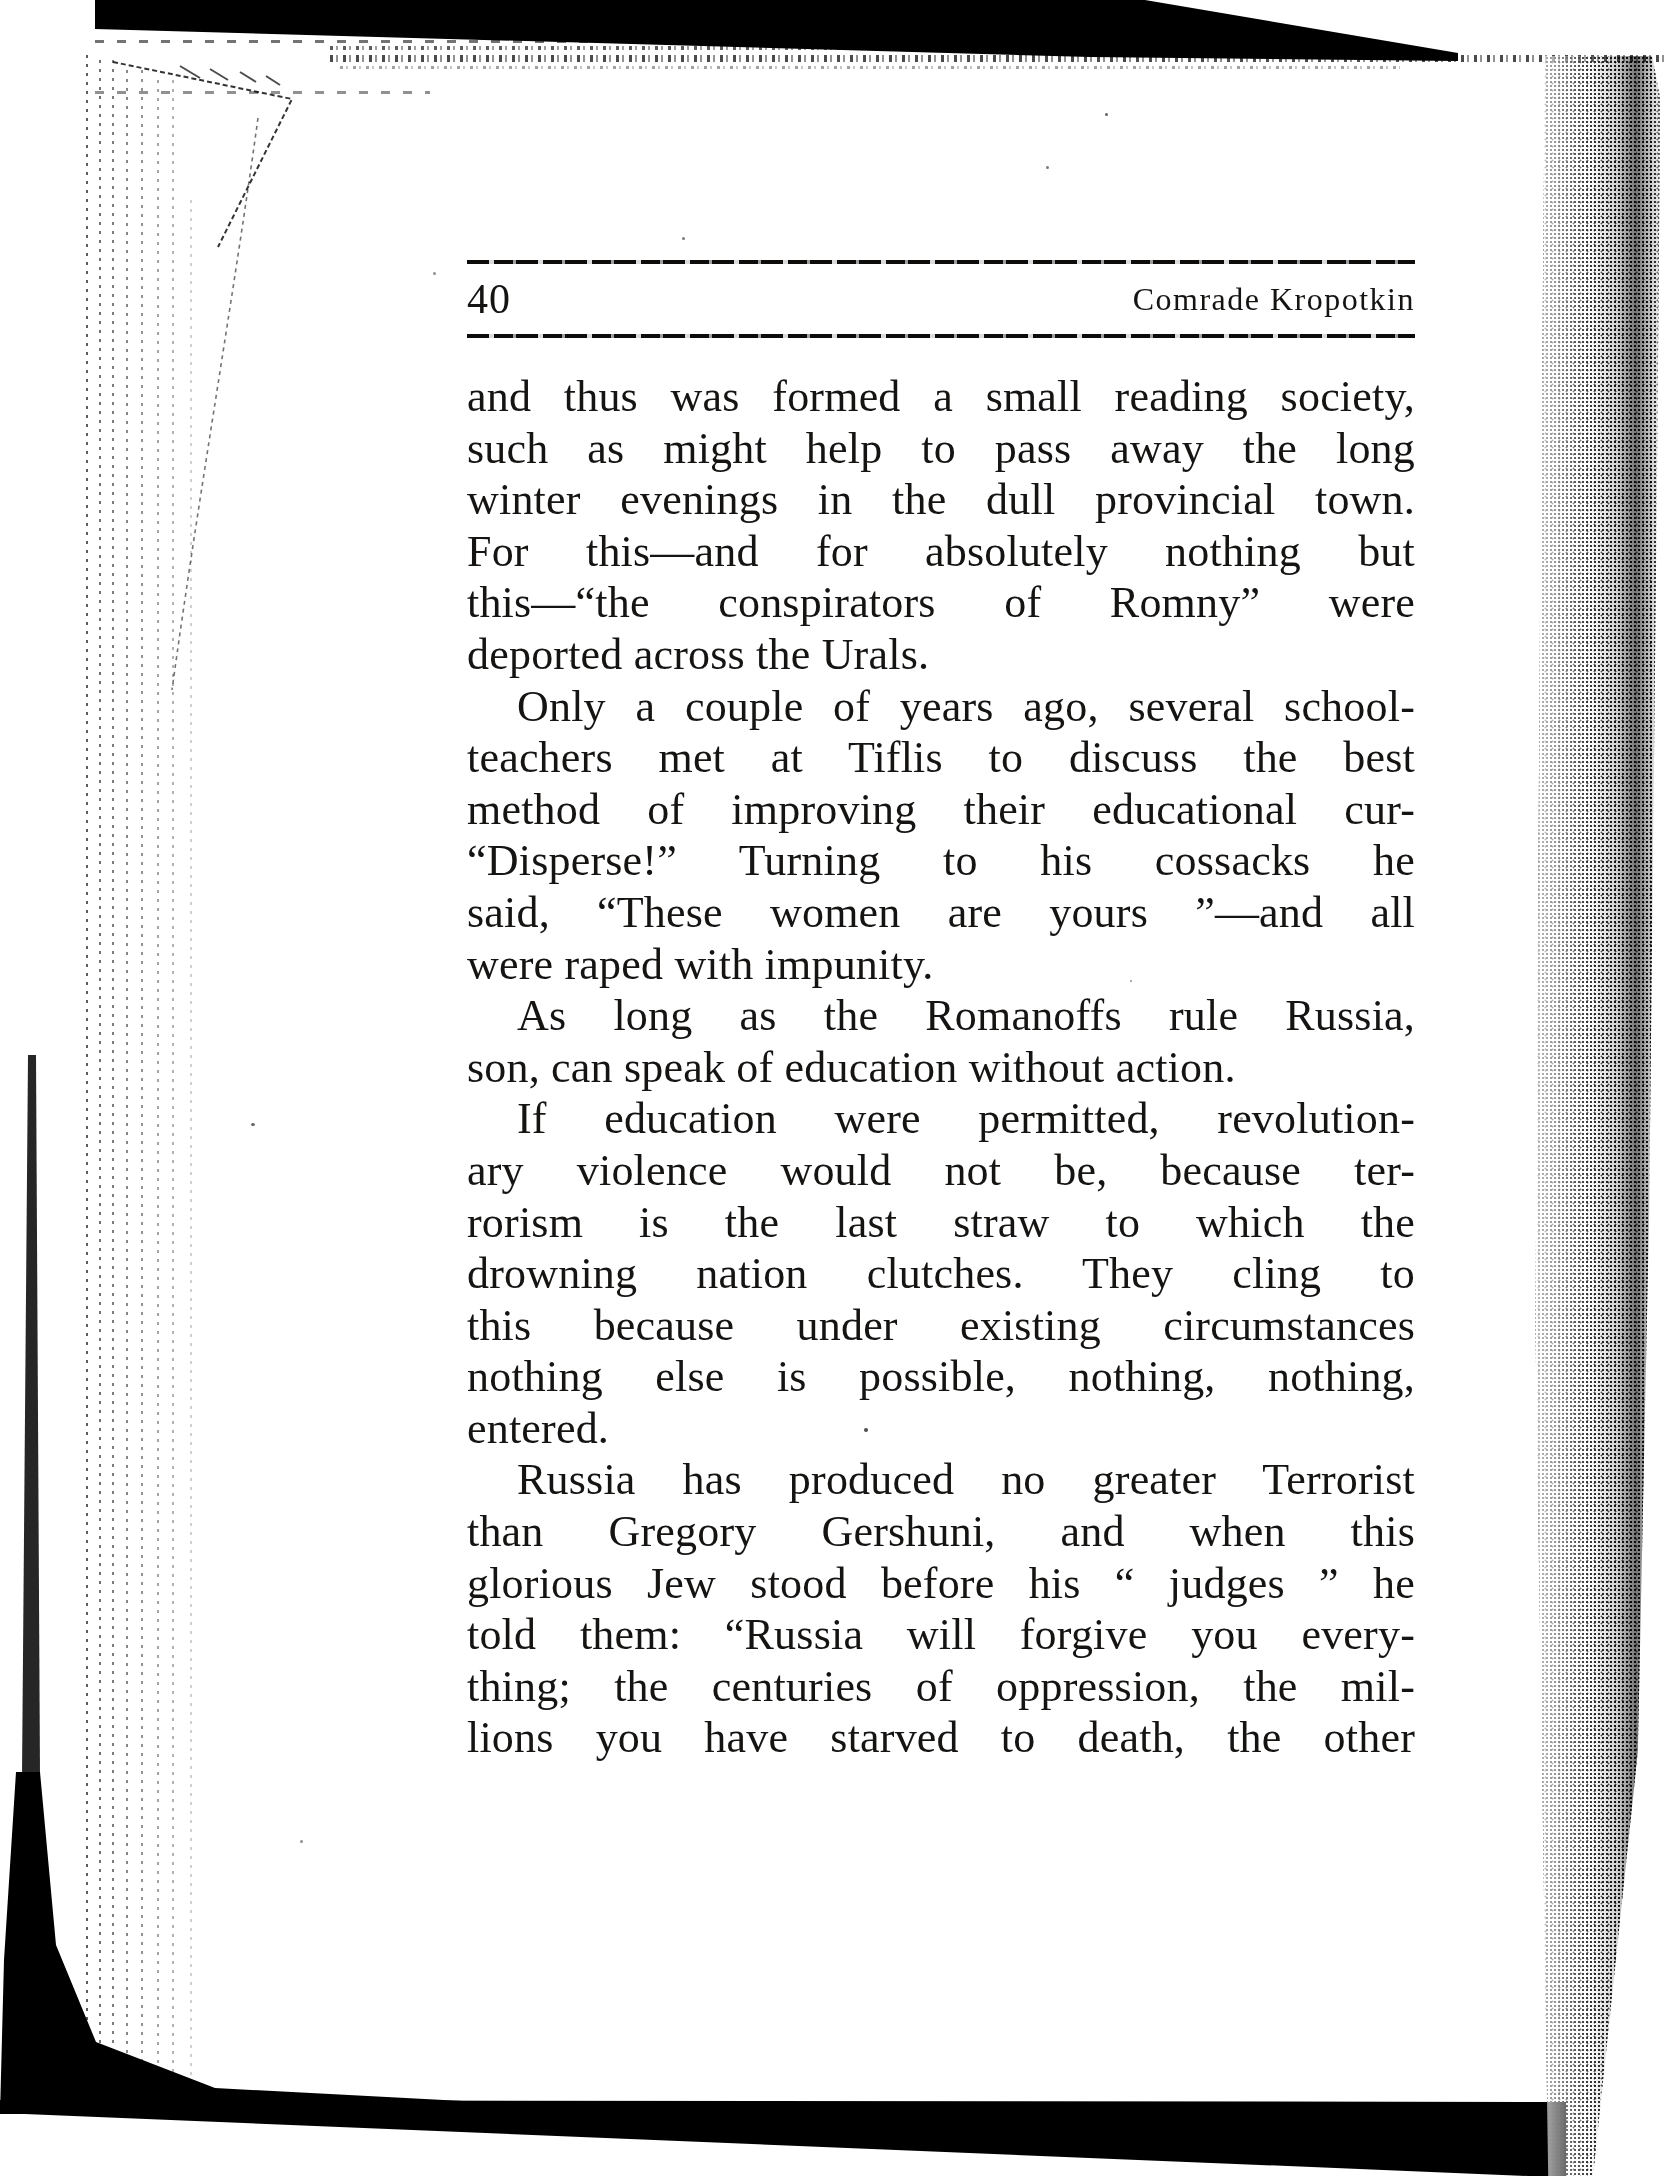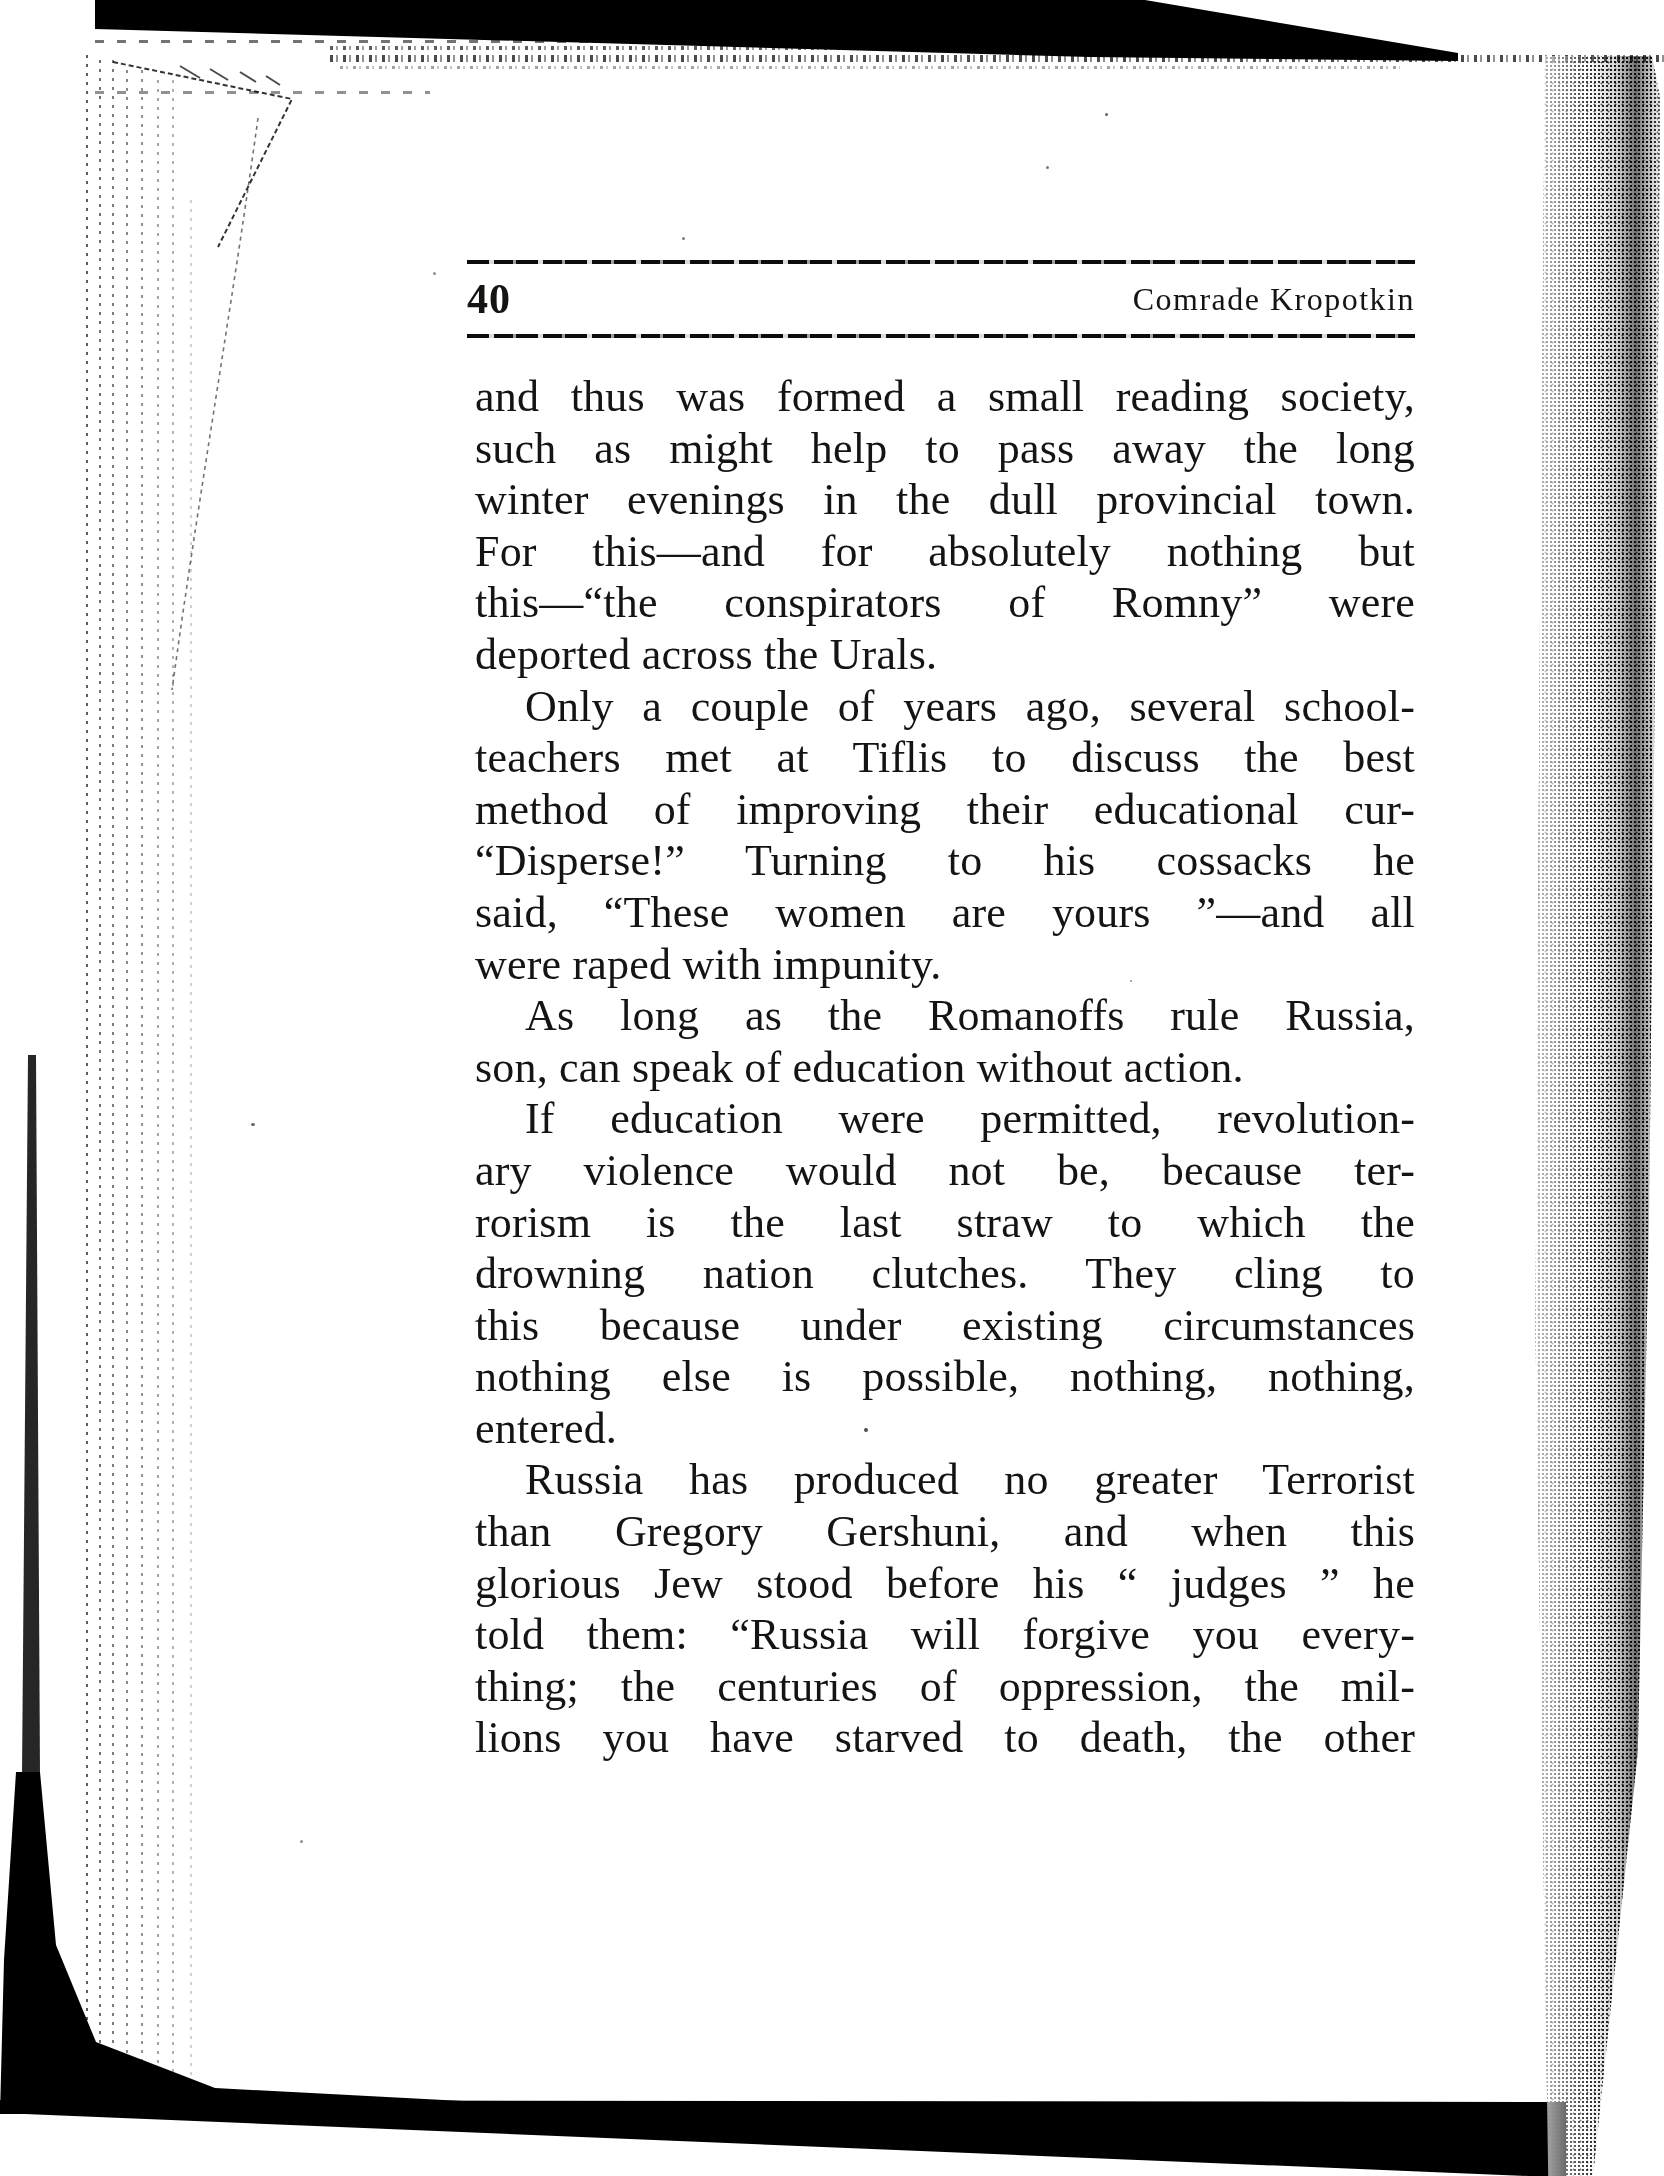--- a/index.html
+++ b/index.html
@@ -38,27 +38,27 @@
       27% 100%, 19% 60%, 22% 25%);
   }
 
   
   .content{position:absolute;left:467px;top:0;width:948px;}
   .rule{height:4px;
     background:repeating-linear-gradient(90deg,#0d0c0b 0 22px, rgba(13,12,11,.15) 22px 27px,
       #0d0c0b 27px 46px, rgba(13,12,11,.4) 46px 49px);}
   .rule1{margin-top:260px;}
   .header-row{position:relative;height:70px;display:flex;align-items:center;}
-  .pageno{font-size:42px;letter-spacing:1px;font-weight:bold;}
+  .pageno{font-size:42px;letter-spacing:1px;}
   .running-title{
     position:absolute;left:0;right:0;text-align:right;
     font-size:32px;letter-spacing:1.5px;}
   .text-block{margin-top:33px;font-size:44px;line-height:51.6px;
     letter-spacing:0.2px;}
-  .ln{text-align:justify;text-align-last:justify;white-space:normal;margin-left:8px;}
+  .ln{text-align:justify;text-align-last:justify;white-space:normal;}
   .ln.end{text-align-last:left;}
   .ln.ind{text-indent:50px;}
   .speckdot{position:absolute;background:#222;border-radius:50%;}
 </style>
 </head>
 <body>
 
 <div class="canvas">
 
   <svg class="scanlayer" viewBox="0 0 1664 2176">

